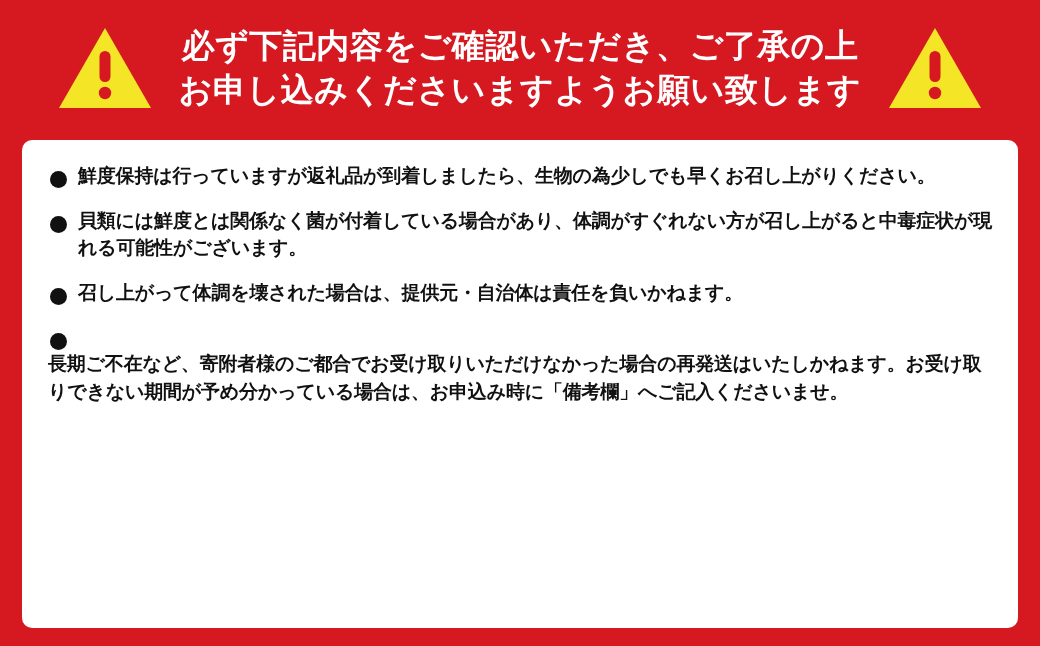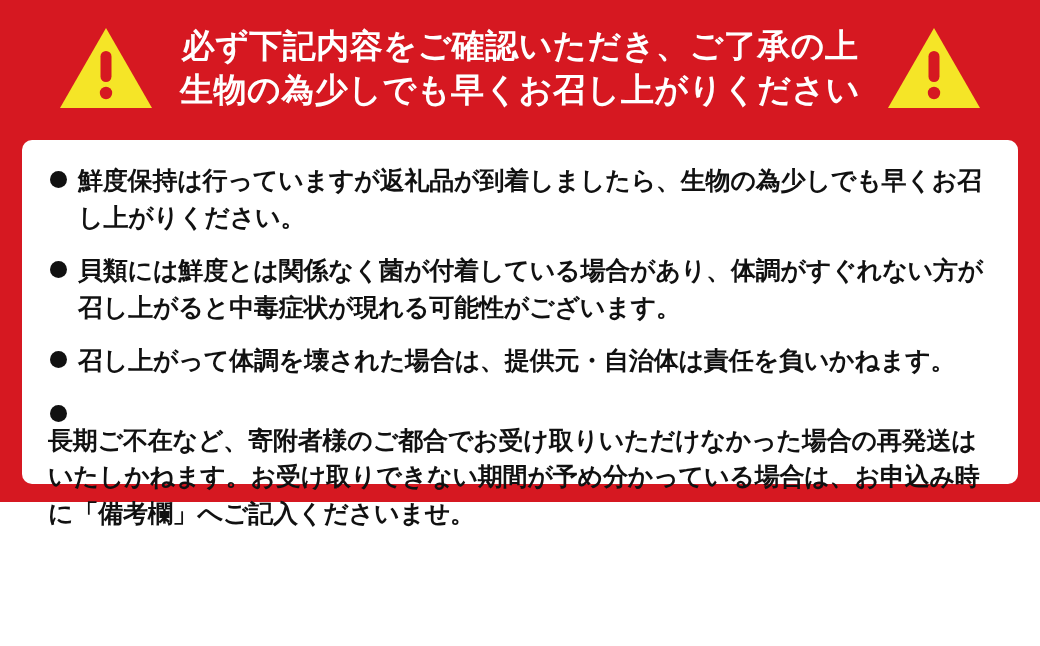--- a/index.html
+++ b/index.html
@@ -10,21 +10,21 @@
   }
   body {
     width: 1040px;
     height: 646px;
     font-family: "Liberation Sans", sans-serif;
     overflow: hidden;
   }
   .poster {
     position: relative;
     width: 1040px;
-    height: 502px;
+    height: 646px;
     background: #d61821;
     padding: 0;
   }
   
   .header {
     display: flex;
     align-items: center;
     justify-content: center;
     gap: 26px;
     height: 130px;
@@ -74,21 +74,21 @@
     flex: 0 0 auto;
     width: 17px;
     height: 17px;
     border-radius: 50%;
     background: #111111;
     margin: 9px 11px 0 2px;
   }
   .note-text {
     color: #111111;
     font-weight: 700;
-    font-size: 25px;
+    font-size: 19px;
     line-height: 1.46;
     letter-spacing: -0.2px;
     flex: 1 1 auto;
   }
 </style>
 </head>
 <body>
 
 <div class="poster">
 
@@ -97,21 +97,21 @@
     <div class="warn-icon">
       <svg viewBox="0 0 96 86" xmlns="http://www.w3.org/2000/svg">
         <path d="M48 3 L94 83 L2 83 Z" fill="#f5e527"></path>
         <rect x="42.5" y="26" width="11" height="31" rx="5.5" fill="#d61821"></rect>
         <circle cx="48" cy="68" r="6.2" fill="#d61821"></circle>
       </svg>
     </div>
 
     <div class="header-text">
       <span class="header-line">必ず下記内容をご確認いただき、ご了承の上</span>
-      <span class="header-line">生物の為少しでも早くお召し上がりください</span>
+      <span class="header-line">お申し込みくださいますようお願い致します</span>
     </div>
 
     <div class="warn-icon">
       <svg viewBox="0 0 96 86" xmlns="http://www.w3.org/2000/svg">
         <path d="M48 3 L94 83 L2 83 Z" fill="#f5e527"></path>
         <rect x="42.5" y="26" width="11" height="31" rx="5.5" fill="#d61821"></rect>
         <circle cx="48" cy="68" r="6.2" fill="#d61821"></circle>
       </svg>
     </div>
 

